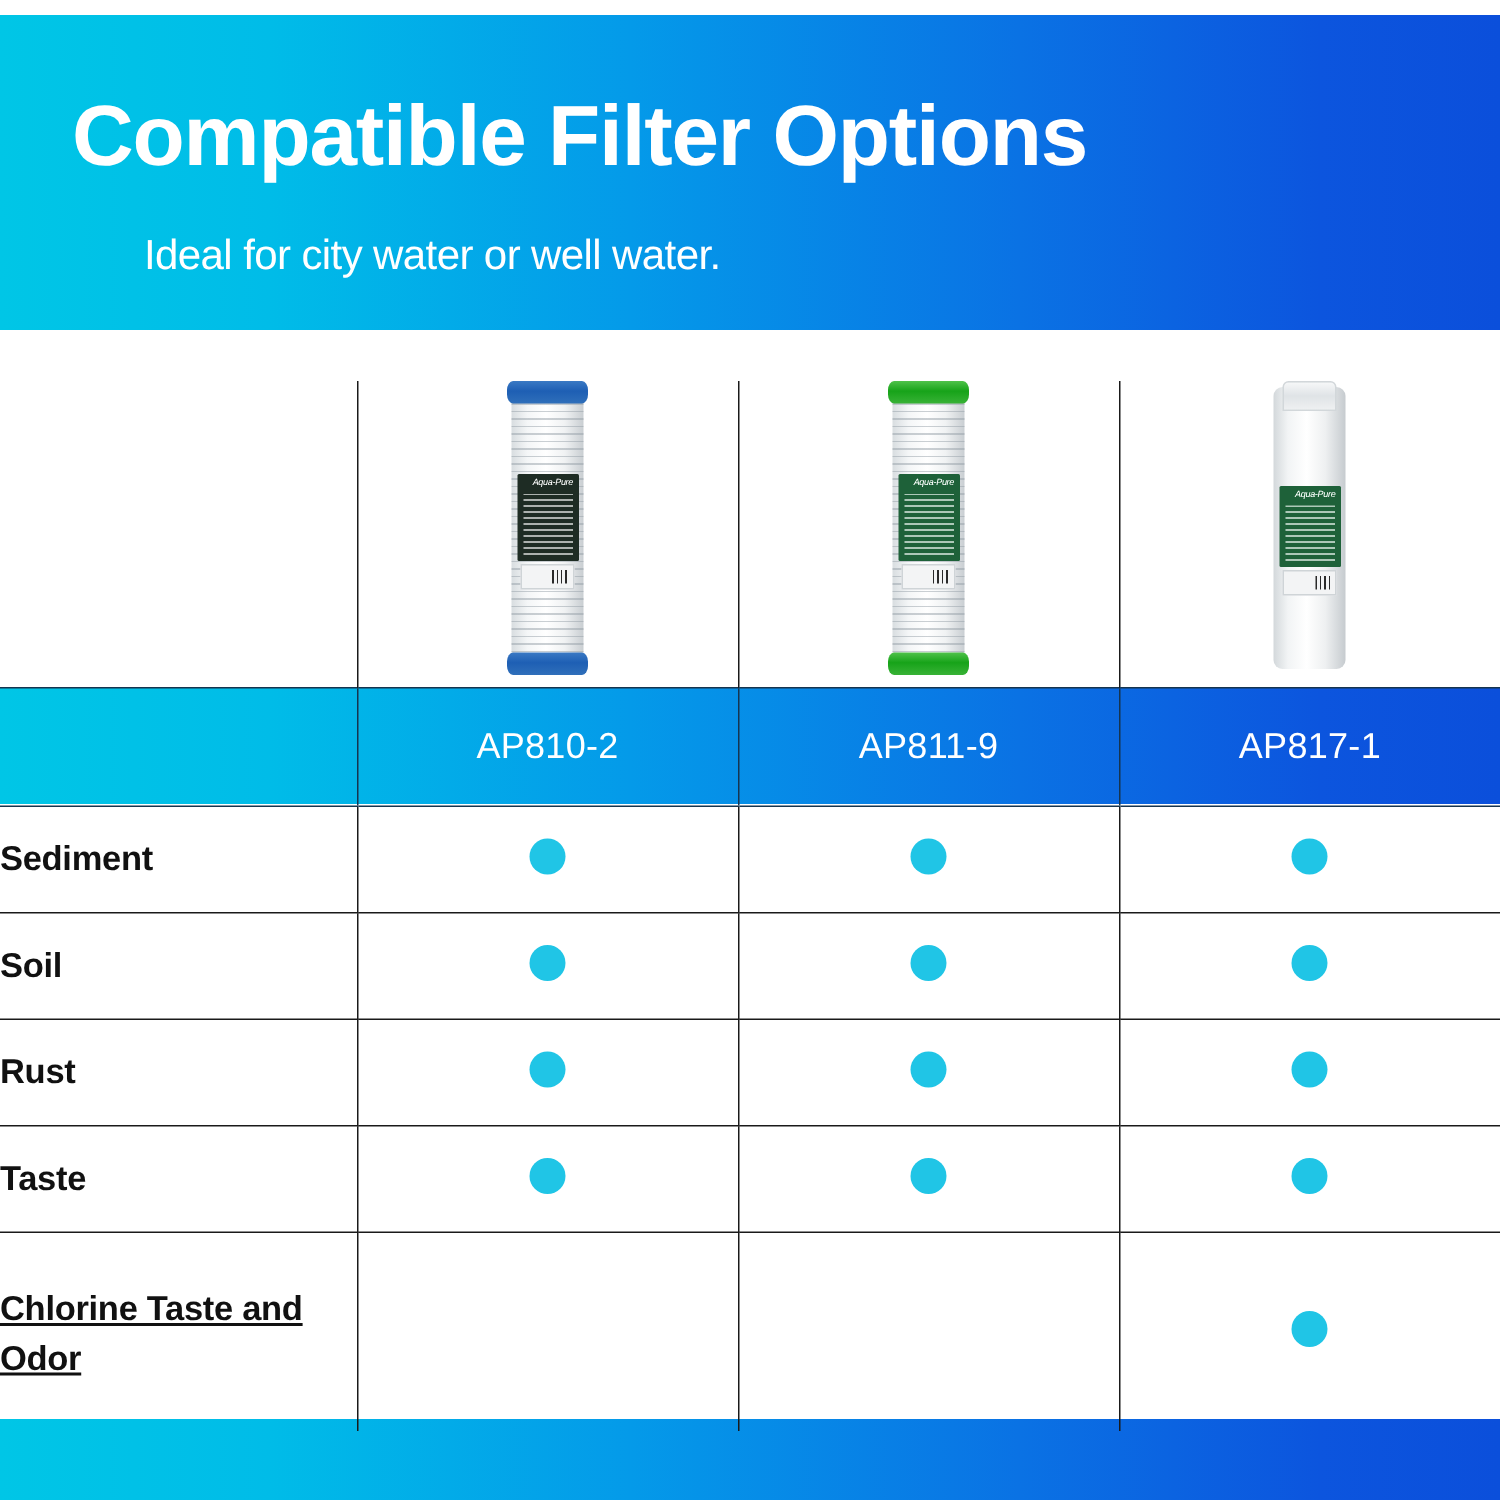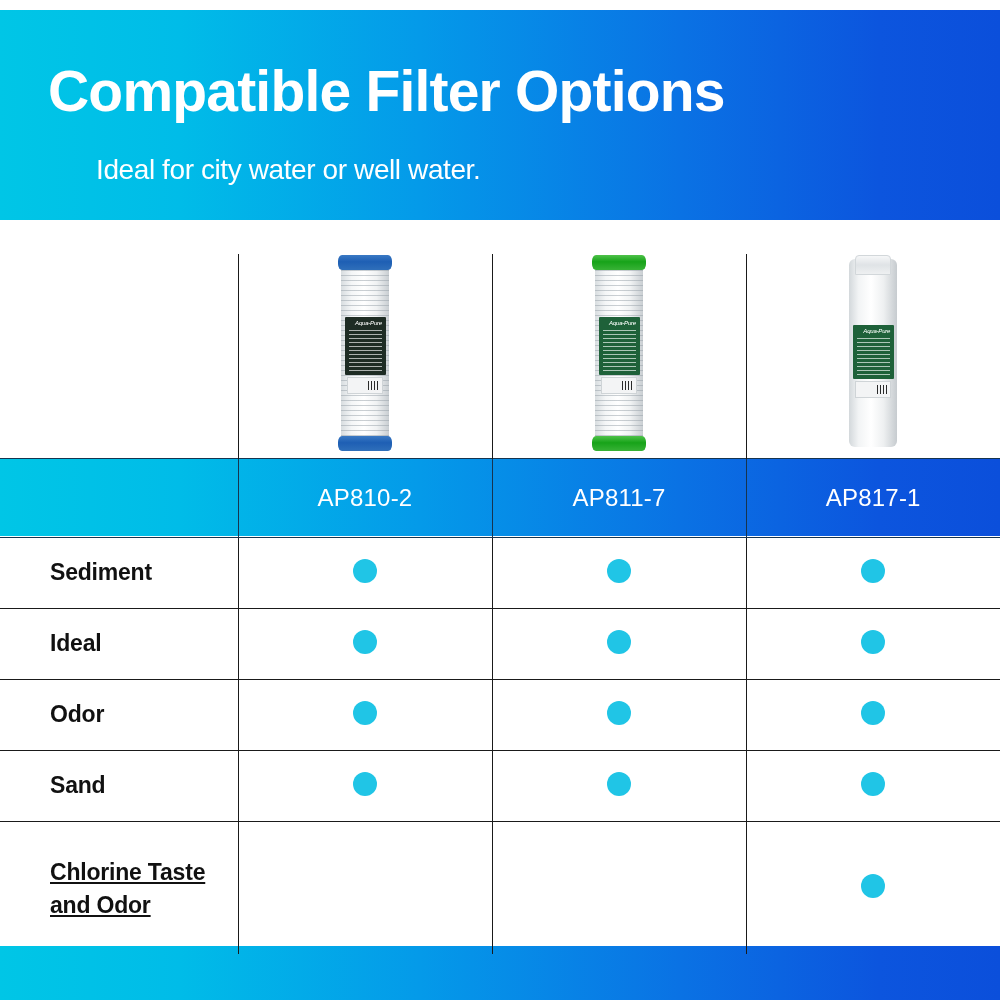--- a/index.html
+++ b/index.html
@@ -145,21 +145,20 @@
 
   
   tr.data-row td {
     border: 1.6px solid #1a1a1a;
     padding: 0;
     height: 70px;
     vertical-align: middle;
   }
   tr.data-row td.row-label {
     border-left: none;
-    padding-left: 50px;
     font-size: 23px;
     font-weight: bold;
     color: #111111;
     letter-spacing: -0.2px;
     line-height: 1.45;
   }
   tr.data-row:last-child td { border-bottom: none; text-decoration: underline; }
   tr.data-row td.dot-cell {
     text-align: center;
   }
@@ -369,65 +368,65 @@
                 <span class="label-lines"></span>
               </span>
               <span class="cart-barcode"></span>
             </span>
           </td>
         </tr>
 
         <tr class="head-row">
           <td class="head-blank"></td>
           <td>AP810-2</td>
-          <td>AP811-7</td>
+          <td>AP811-9</td>
           <td>AP817-1</td>
         </tr>
 
         <tr class="data-row">
           <td class="row-label">Sediment</td>
           <td class="dot-cell">
             <span class="dot" style="background: rgb(32, 197, 230);"></span>
           </td>
           <td class="dot-cell">
             <span class="dot" style="background: rgb(32, 197, 230);"></span>
           </td>
           <td class="dot-cell last-col">
             <span class="dot" style="background: rgb(32, 197, 230);"></span>
           </td>
         </tr>
 
         <tr class="data-row">
-          <td class="row-label">Ideal</td>
+          <td class="row-label">Soil</td>
           <td class="dot-cell">
             <span class="dot" style="background: rgb(32, 197, 230);"></span>
           </td>
           <td class="dot-cell">
             <span class="dot" style="background: rgb(32, 197, 230);"></span>
           </td>
           <td class="dot-cell last-col">
             <span class="dot" style="background: rgb(32, 197, 230);"></span>
           </td>
         </tr>
 
         <tr class="data-row">
-          <td class="row-label">Odor</td>
+          <td class="row-label">Rust</td>
           <td class="dot-cell">
             <span class="dot" style="background: rgb(32, 197, 230);"></span>
           </td>
           <td class="dot-cell">
             <span class="dot" style="background: rgb(32, 197, 230);"></span>
           </td>
           <td class="dot-cell last-col">
             <span class="dot" style="background: rgb(32, 197, 230);"></span>
           </td>
         </tr>
 
         <tr class="data-row">
-          <td class="row-label">Sand</td>
+          <td class="row-label">Taste</td>
           <td class="dot-cell">
             <span class="dot" style="background: rgb(32, 197, 230);"></span>
           </td>
           <td class="dot-cell">
             <span class="dot" style="background: rgb(32, 197, 230);"></span>
           </td>
           <td class="dot-cell last-col">
             <span class="dot" style="background: rgb(32, 197, 230);"></span>
           </td>
         </tr>

